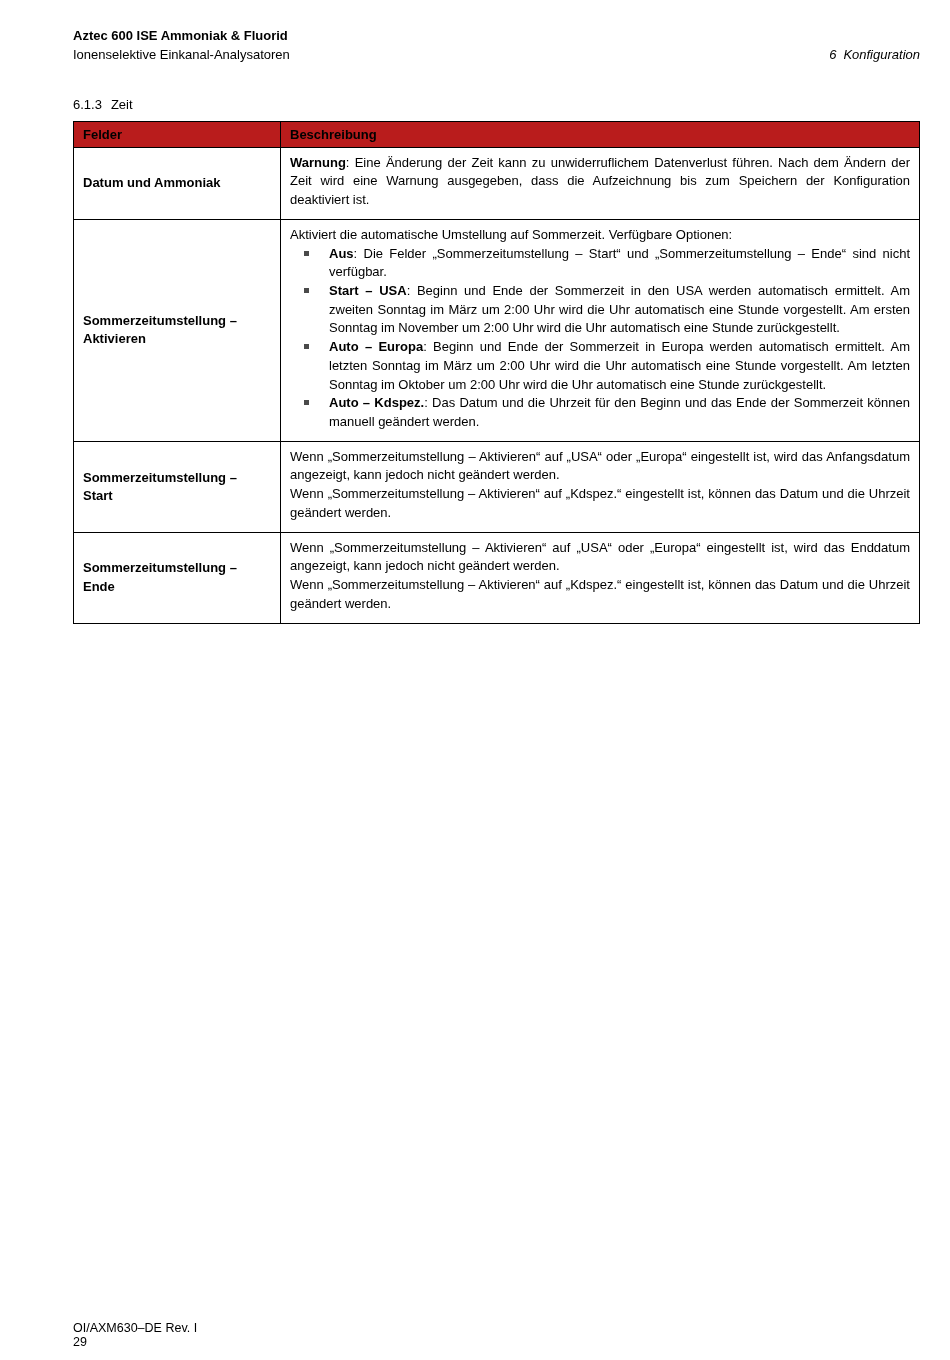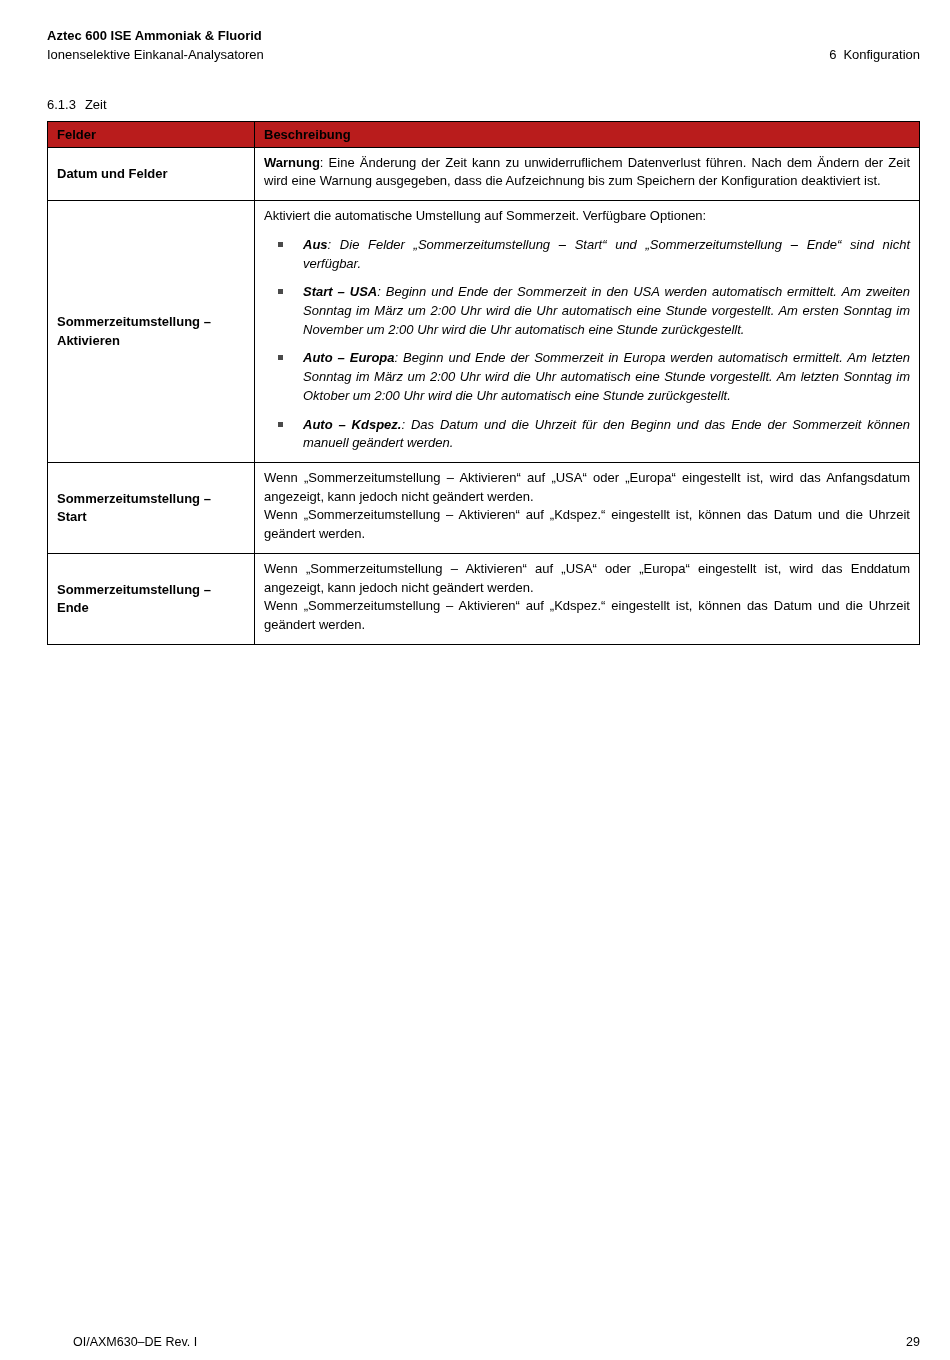--- a/index.html
+++ b/index.html
@@ -4,27 +4,27 @@
 <style>
   * { margin: 0; padding: 0; box-sizing: border-box; }
   html, body { background: #ffffff; }
   body {
     width: 950px; height: 1360px;
     position: relative;
     font-family: "Liberation Sans", sans-serif;
     color: #000;
     -webkit-font-smoothing: antialiased;
   }
-  .page { position: absolute; inset: 0; padding: 27px 30px 0 47px; }
+  .page { position: absolute; inset: 0; padding: 27px 30px 0 73px; }
 
   
   .page-header { display: flex; justify-content: space-between; align-items: flex-end; }
   .doc-title { font-weight: bold; font-size: 13px; line-height: 1.45; }
   .doc-subtitle { font-size: 13px; line-height: 1.45; }
-  .header-right { font-size: 13px; line-height: 1.45; }
+  .header-right { font-size: 13px; line-height: 1.45; font-style: italic; }
   .header-right .chapter-number { margin-right: 7px; }
 
   
   .section-heading { margin-top: 32px; font-size: 13px; font-weight: normal; }
   .section-heading .section-number { margin-right: 9px; }
 
   
   table.config-table { border-collapse: collapse; width: 100%; margin-top: 9px; }
   .config-table th, .config-table td { border: 1px solid #000; }
   .config-table th {
@@ -49,38 +49,37 @@
     padding: 6px 9px 9px 9px;
   }
   .desc-cell p { text-align: justify; margin-top: 0; }
   .desc-cell p:first-child { margin-top: 0; }
   .desc-cell .intro { text-align: left; }
 
   
   .bullet {
     position: relative;
     padding-left: 39px;
-    margin-top: 10px;
     text-align: justify;
-    font-style: italic;
   }
   .bullet-marker {
     position: absolute;
     left: 14px; top: 6px;
     width: 5px; height: 5px;
     background: #4a4a4a;
   }
 
   
   .page-footer {
     position: absolute;
     left: 73px; right: 30px; bottom: 11px;
     display: flex;
     justify-content: space-between;
     font-size: 12.5px;
+    flex-direction: column;
   }
 </style>
 </head>
 <body>
 
 <div class="page">
 
   <header class="page-header">
     <div class="header-left">
       <div class="doc-title">Aztec 600 ISE Ammoniak &amp; Fluorid</div>
@@ -102,21 +101,21 @@
     </colgroup>
     <thead>
       <tr>
         <th>Felder</th>
         <th>Beschreibung</th>
       </tr>
     </thead>
     <tbody>
 
       <tr>
-        <td class="field-cell">Datum und Felder</td>
+        <td class="field-cell">Datum und Ammoniak</td>
         <td class="desc-cell">
           <p><strong>Warnung</strong><span>: Eine Änderung der Zeit kann zu unwiderruflichem Datenverlust führen. Nach dem Ändern der Zeit wird eine Warnung ausgegeben, dass die Aufzeichnung bis zum Speichern der Konfiguration deaktiviert ist.</span></p>
         </td>
       </tr>
 
       <tr>
         <td class="field-cell">Sommerzeitumstellung – Aktivieren</td>
         <td class="desc-cell">
           <p class="intro">Aktiviert die automatische Umstellung auf Sommerzeit. Verfügbare Optionen:</p>
           <div class="bullet">

